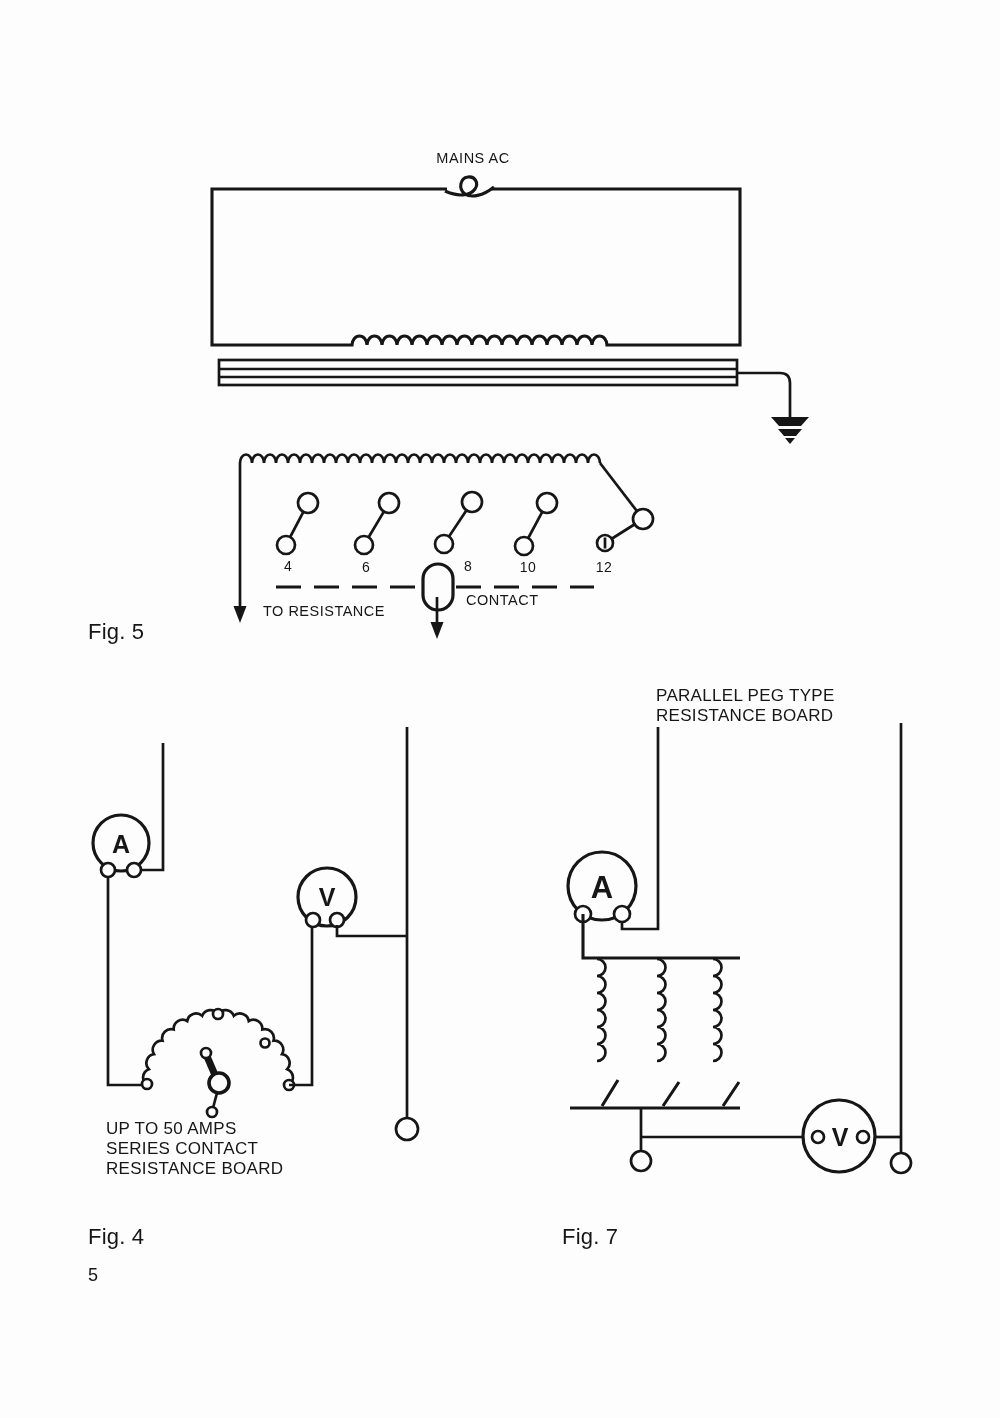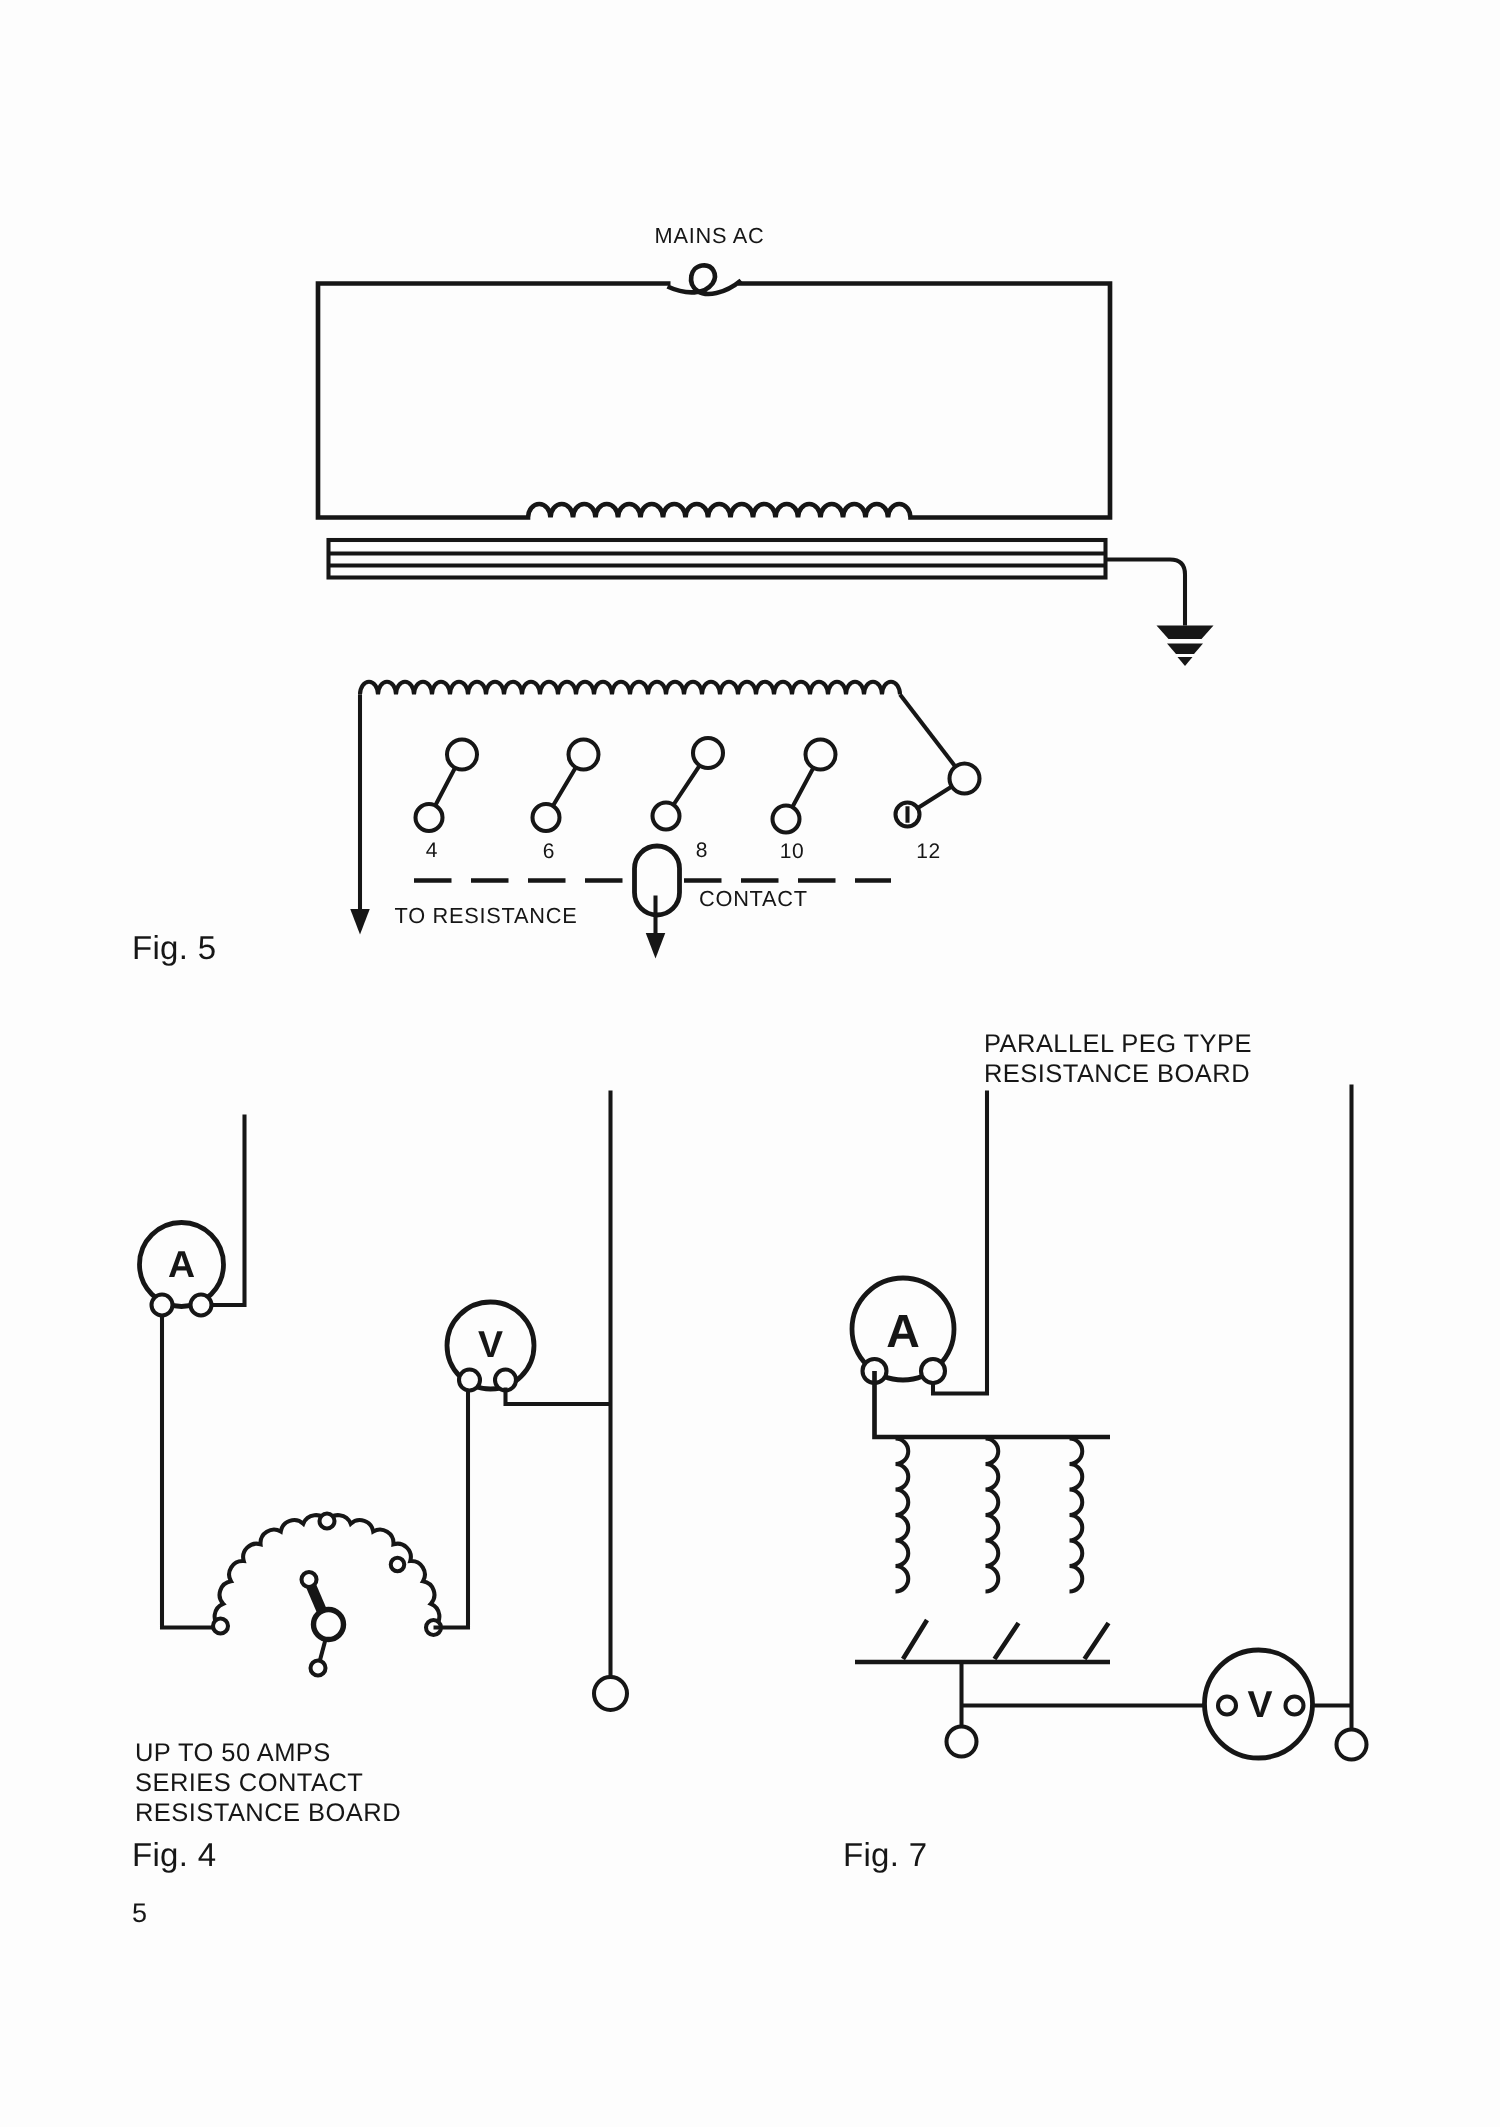--- a/index.html
+++ b/index.html
@@ -152,30 +152,30 @@
       <circle class="nd" cx="901" cy="1163" r="10"></circle>
     </g>
   </svg>
 
   <div class="lbl sm ctr" style="left:473px; top:150px;">MAINS AC</div>
 
   <div class="lbl an ctr" style="left:288px; top:558px;">4</div>
   <div class="lbl an ctr" style="left:366px; top:559px;">6</div>
   <div class="lbl an ctr" style="left:468px; top:558px;">8</div>
   <div class="lbl an ctr" style="left:528px; top:559px;">10</div>
-  <div class="lbl an ctr" style="left:604px; top:559px;margin-left:15px;">12</div>
+  <div class="lbl an ctr" style="left:604px; top:559px;">12</div>
 
   <div class="lbl sm" style="left:263px; top:603px;">TO RESISTANCE</div>
   <div class="lbl sm" style="left:466px; top:592px;">CONTACT</div>
   <div class="lbl cap" style="left:88px; top:619px;">Fig. 5</div>
 
   <div class="lbl meter-letter mid" style="left:121px; top:844px; font-size:25px;">A</div>
   <div class="lbl meter-letter mid" style="left:327px; top:897px; font-size:25px;">V</div>
 
-  <div class="lbl blk" style="left:90px; top:1119px;margin-top:40px;">
+  <div class="lbl blk" style="left:106px; top:1119px;">
     <div>UP TO 50 AMPS</div>
     <div>SERIES CONTACT</div>
     <div>RESISTANCE BOARD</div>
   </div>
   <div class="lbl cap" style="left:88px; top:1224px;">Fig. 4</div>
   <div class="lbl" style="left:88px; top:1265px; font-size:18px;">5</div>
 
   <div class="lbl blk" style="left:656px; top:686px;">
     <div>PARALLEL PEG TYPE</div>
     <div>RESISTANCE BOARD</div>

